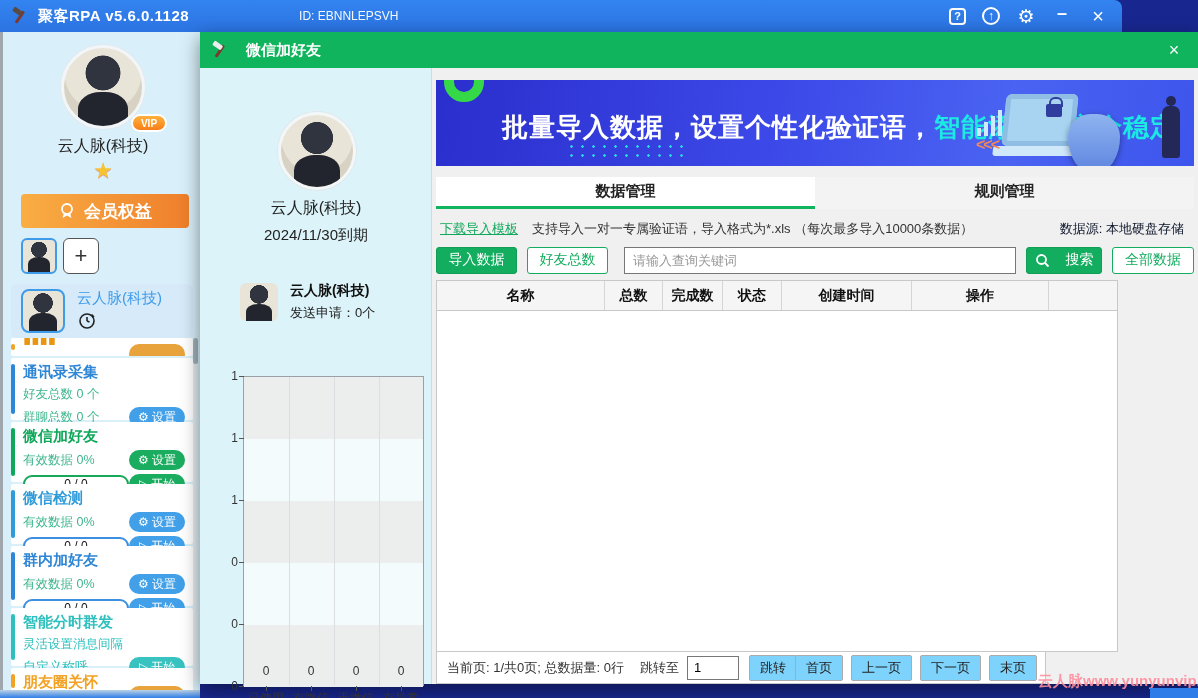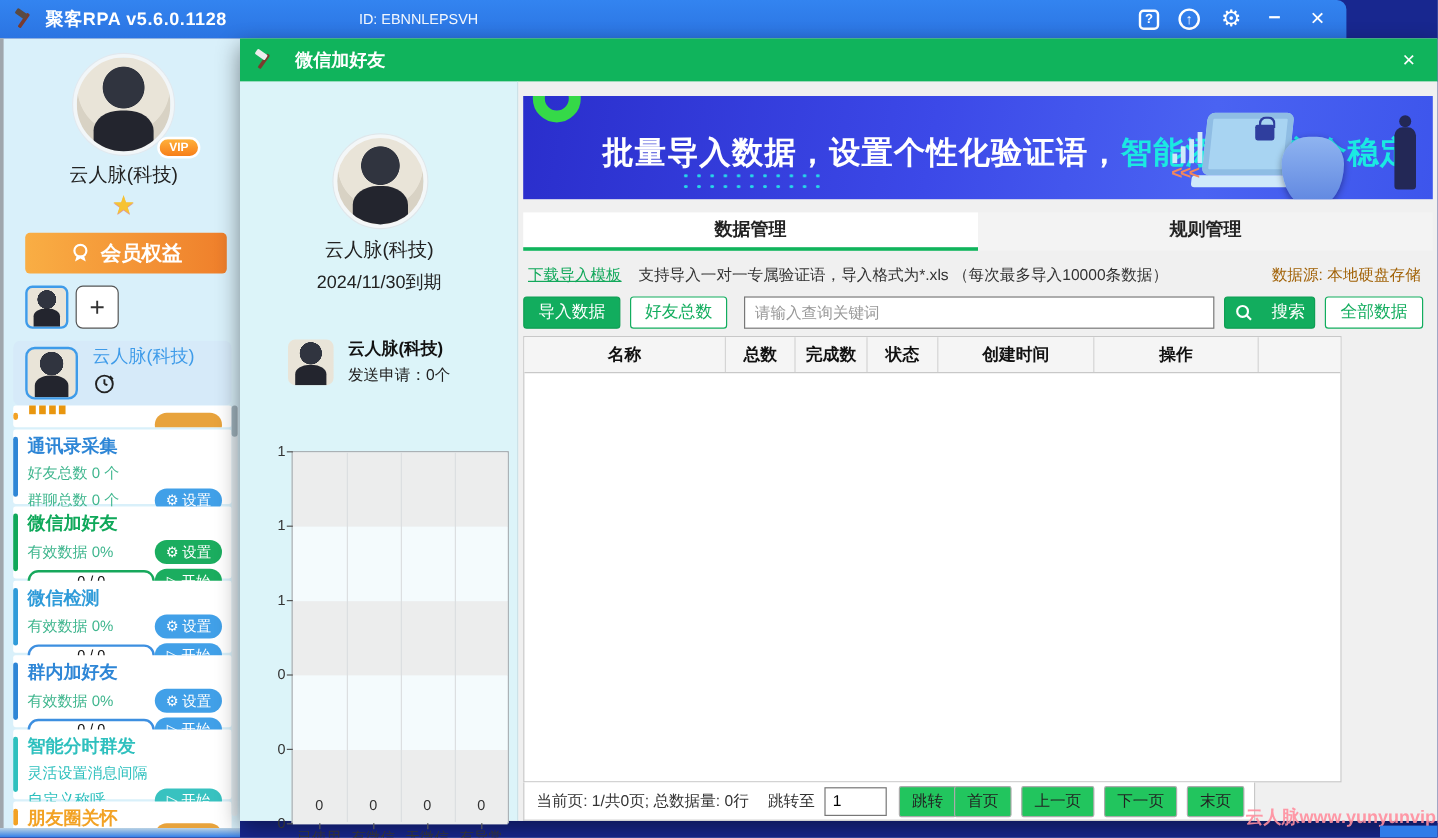--- a/index.html
+++ b/index.html
@@ -133,23 +133,23 @@
   .bn-bars i { display:block; width:4px; background:#CFE9FA; }
 
   .tabs { position:absolute; left:4px; top:109px; width:758px; height:32px; display:flex; }
   .tab { flex:1; display:flex; align-items:center; justify-content:center; font-size:15px; font-weight:bold; color:#222;
     background:#F3F3F3; border-bottom:3px solid transparent; cursor:pointer; }
   .tab.active { background:#fff; border-bottom:3px solid #10B45C; }
 
   .info-row { position:absolute; left:8px; top:150px; width:754px; height:22px; font-size:13px; display:flex; align-items:center; }
   .dl-link { color:#12A85B; text-decoration:underline; cursor:pointer; }
   .info-desc { color:#333; margin-left:14px; }
-  .info-src { position:absolute; right:10px; color:#a16207; }
-
-  .toolbar { position:absolute; left:4px; top:178px; width:758px; height:28px; display:flex; align-items:center; }
+  .info-src { position:absolute; right:10px; color:#0f172a; }
+
+  .toolbar { position:absolute; left:4px; top:178px; width:758px; height:28px; display:flex; align-items:center;justify-content:space-between; }
   .btn { height:27px; border-radius:3px; font-size:14px; display:flex; align-items:center; justify-content:center; cursor:pointer; }
   .btn-green { background:#12AD5E; color:#fff; border:1px solid #0F9E54; }
   .btn-ghost { background:#fff; color:#12AD5E; border:1px solid #12AD5E; }
   .bt-import { width:81px; } .bt-manual { width:81px; margin-left:8px; }
   .search-input { width:392px; height:27px; margin-left:14px; border:1px solid #777; background:#fff; padding:0 8px;
     font-size:13px; color:#333; font-family:inherit; }
   .search-input::placeholder { color:#999; }
   .bt-search { width:76px; margin-left:8px; gap:16px; }
   .bt-all { width:82px; margin-left:8px; }
 
@@ -157,21 +157,21 @@
   .thead { display:flex; height:30px; background:#F5F5F5; border-bottom:1px solid #C8C8C8; }
   .th { display:flex; align-items:center; justify-content:center; font-size:14px; font-weight:bold; color:#111;
     border-right:1px solid #D5D5D5; }
   .th:last-child { border-right:none; }
 
   .dfooter { position:absolute; left:4px; top:584px; width:610px; height:32px; background:#fff; border:1px solid #C8C8C8; border-top:none;
     display:flex; align-items:center; font-size:13px; color:#333; }
   .pg-info { margin-left:10px; }
   .jump-label { margin-left:16px; }
   .jump-input { width:52px; height:24px; margin-left:8px; border:1px solid #777; padding:0 6px; font-size:13px; font-family:inherit; }
-  .pg-btn { height:26px; padding:0 10px; background:#22c55e; border:1px solid #ABABAB; border-radius:2px; font-size:13px; color:#222;
+  .pg-btn { height:26px; padding:0 10px; background:#7dd3fc; border:1px solid #ABABAB; border-radius:2px; font-size:13px; color:#222;
     display:flex; align-items:center; justify-content:center; cursor:pointer; }
   .bt-jump { margin-left:10px; }
   .pager { position:absolute; right:8px; display:flex; gap:8px; }
 
   .watermark { position:absolute; left:1038px; top:672px; font-size:15px; font-weight:bold; color:#FF8E9E; opacity:.9; white-space:nowrap; }
   .corner-blue { position:absolute; left:1150px; top:688px; width:48px; height:10px; background:#2E7CE8; }
 </style>
 </head>
 <body>
 

